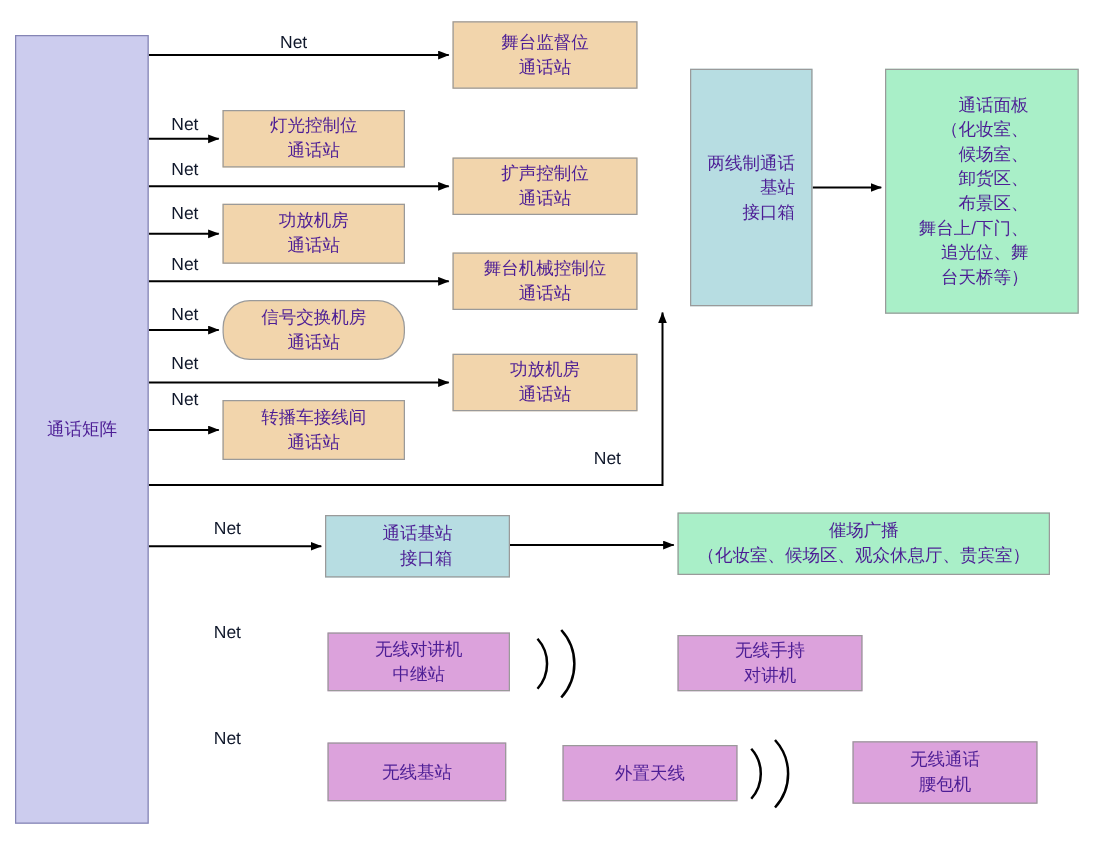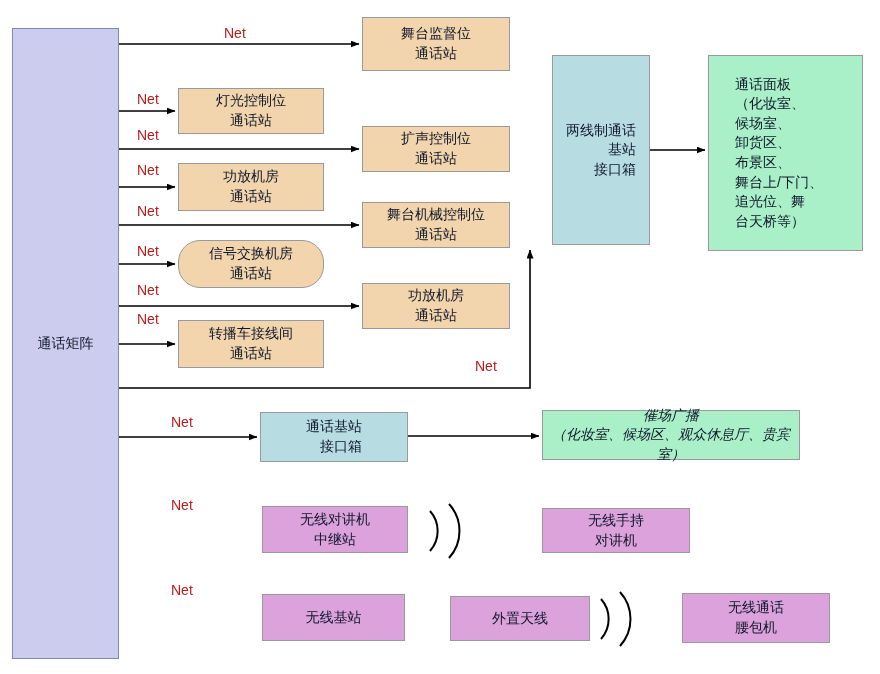--- a/index.html
+++ b/index.html
@@ -2,30 +2,30 @@
 <html style="--matrix: #ccccee; --station: #f2d5ac; --interface: #b7dde2; --panel: #a9efc8; --wireless: #dca2dc;"><head>
 <meta charset="utf-8">
 <style>
   * { margin:0; padding:0; box-sizing:border-box; }
   html,body { background:#ffffff; }
   body { font-family:"Liberation Sans", sans-serif; color:#000; }
   .canvas { position:relative; width:880px; height:674px; background:#fff; overflow:hidden; }
   .connectors { position:absolute; left:0; top:0; width:880px; height:674px; }
   .node {
     position:absolute; display:flex; align-items:center; justify-content:center;
-    text-align:center; font-size:14px; line-height:1.4; color:#0f172a;
+    text-align:center; font-size:14px; line-height:1.4; color:#4c1d95;
     border:1px solid #9a9a9a; white-space:pre-line;
   }
   .c-matrix   { background:var(--matrix,#ccccee); border-color:#8585b5; }
   .c-station  { background:var(--station,#f2d5ac); }
   .c-interface{ background:var(--interface,#b7dde2);text-align:right; }
   .c-panel    { background:var(--panel,#a9efc8); }
   .c-wireless { background:var(--wireless,#dca2dc); }
-  .align-left { text-align:left; justify-content:flex-start; padding-left:26px; }
-  .net { position:absolute; font-size:14px; color:#b91c1c; }
+  .align-left { text-align:right; justify-content:flex-start; padding-left:26px; }
+  .net { position:absolute; font-size:14px; color:#0f172a; }
 </style>
 </head>
 <body>
 
 <div class="canvas">
 
   <svg class="connectors" width="880" height="674" viewBox="0 0 880 674">
     <defs>
       <marker id="arr" markerWidth="10" markerHeight="8" refX="8.5" refY="3.5" orient="auto" markerUnits="userSpaceOnUse">
         <path d="M0,0 L9,3.5 L0,7 Z" fill="#000"></path>
@@ -88,21 +88,21 @@
 候场室、
 卸货区、
 布景区、
 舞台上/下门、
 追光位、舞
 台天桥等）</div>
 
   <div class="node c-interface" style="left:260px; top:412px; width:148px; height:50px;">通话基站
 接口箱</div>
 
-  <div class="node c-panel" style="left:542px; top:410px; width:258px; height:50px;font-style:italic;">催场广播
+  <div class="node c-panel" style="left:542px; top:410px; width:298px; height:50px;">催场广播
 （化妆室、候场区、观众休息厅、贵宾室）</div>
 
   <div class="node c-wireless" style="left:262px; top:506px; width:146px; height:47px;">无线对讲机
 中继站</div>
 
   <div class="node c-wireless" style="left:542px; top:508px; width:148px; height:45px;">无线手持
 对讲机</div>
 
   <div class="node c-wireless" style="left:262px; top:594px; width:143px; height:47px;">无线基站</div>
 

